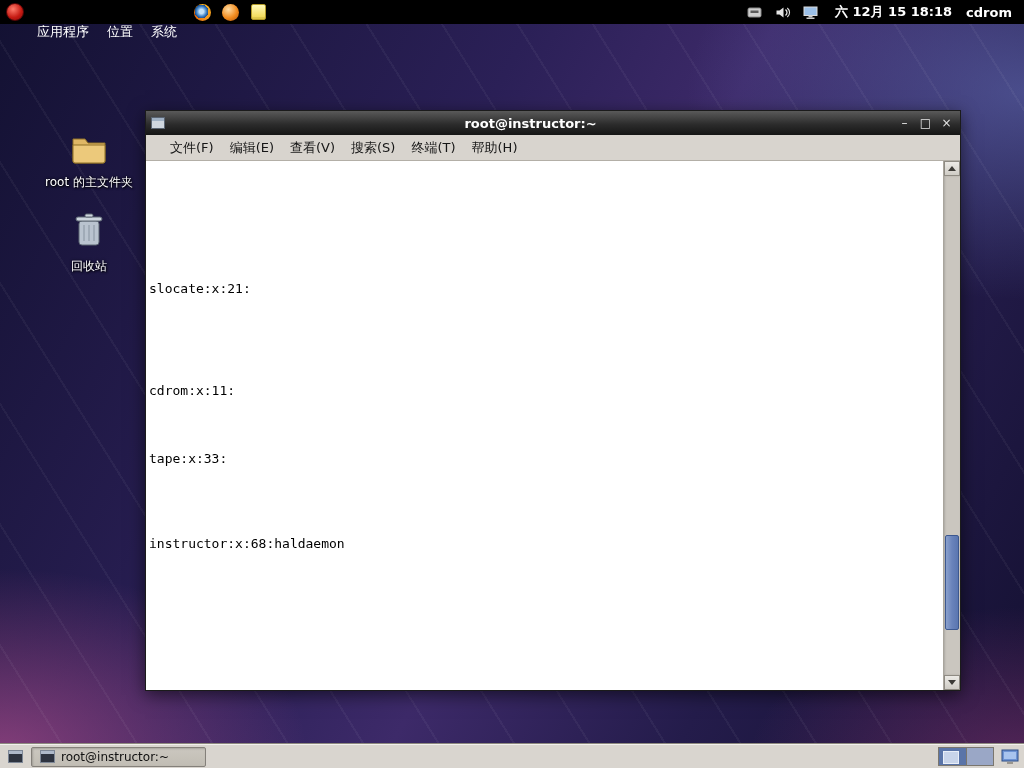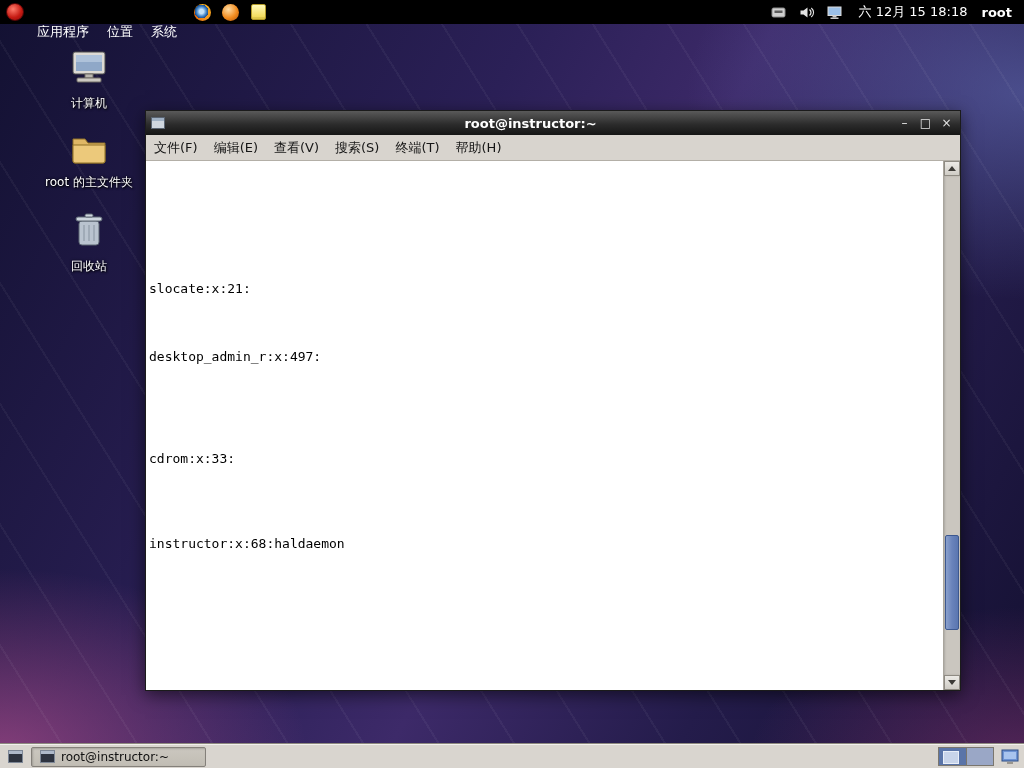--- a/index.html
+++ b/index.html
@@ -45,21 +45,21 @@
     background:radial-gradient(circle at 38% 32%, #ffdca3, #f08a1d 55%, #a8500a);
   }
   .note {
     width:15px; height:16px;
     background:linear-gradient(#fffabc, #f0d64a);
     border:1px solid #b29a28; border-radius:2px;
     box-shadow:inset 0 -2px 0 rgba(0,0,0,0.08);
   }
   .panel-spacer { flex:1; }
   .tray-icon { width:18px; height:18px; display:flex; align-items:center; justify-content:center; margin:0 3px; }
-  .clock { font-size:13px; font-weight:normal; color:#fff; padding:0 8px; white-space:nowrap; }
+  .clock { font-size:13px; font-weight:bold; color:#fff; padding:0 8px; white-space:nowrap; }
   .user-name { font-size:13px; font-weight:bold; color:#fff; padding:0 6px 0 2px; }
 
   
   .desk-icon {
     position:absolute; left:43px; width:92px; z-index:5;
     display:flex; flex-direction:column; align-items:center; gap:3px;
     cursor:default;
   }
   .icon-label {
     font-size:12px; color:#fff; text-align:center; white-space:nowrap;
@@ -85,21 +85,21 @@
     flex:1; text-align:center; color:#fff; font-weight:bold; font-size:13px;
     white-space:nowrap; overflow:hidden;
   }
   .win-btn {
     width:17px; height:17px; line-height:16px; text-align:center;
     color:#e6e6e6; font-size:12px; cursor:default; flex:0 0 auto;
   }
   .menubar {
     height:26px; flex:0 0 auto; background:#d8d4ce;
     border-bottom:1px solid #b3afa7;
-    display:flex; align-items:center; padding:0 0;
+    display:flex; align-items:center; padding:0 16px;
   }
   .menu-item { font-size:13px; color:#161616; padding:4px 8px; cursor:default; }
   .term-body { position:relative; flex:1; background:#fff; overflow:hidden; }
   .term-text {
     position:absolute; inset:0 17px 0 0; padding:17px 0 0 3px;
     font-family:"DejaVu Sans Mono","Liberation Mono",monospace;
     font-size:13px; line-height:17px; color:#000; white-space:pre; overflow:hidden;
   }
   .term-line { height:17px; }
 
@@ -195,35 +195,23 @@
     </span>
     <span class="tray-icon">
       <svg width="17" height="17" viewBox="0 0 17 17">
           <rect x="2" y="3" width="13" height="8.5" fill="#9cc0e8" stroke="#dcdcdc"></rect>
           <rect x="6.5" y="11.5" width="4" height="2" fill="#c9c9c9"></rect>
           <rect x="4.5" y="13.5" width="8" height="1.5" fill="#c9c9c9"></rect>
         </svg>
     </span>
 
     <span class="clock">六 12月 15 18:18</span>
-    <span class="user-name">root</span>
-  </div>
-
-  <div class="desk-icon" style="top:50px">
-    <span>
-      <svg width="44" height="38" viewBox="0 0 44 38">
-        <rect x="6" y="2" width="32" height="22" rx="2" fill="#dddad4" stroke="#4c4c4c"></rect>
-        <rect x="9" y="5" width="26" height="16" fill="#8fa8c8"></rect>
-        <rect x="9" y="5" width="26" height="7" fill="#aec2da"></rect>
-        <rect x="18" y="24" width="8" height="4" fill="#b9b6af" stroke="#6e6b65"></rect>
-        <rect x="10" y="28" width="24" height="4" rx="1" fill="#ccc9c2" stroke="#6e6b65"></rect>
-      </svg>
-    </span>
-    <div class="icon-label">计算机</div>
-  </div>
+    <span class="user-name">cdrom</span>
+  </div>
+
 
   <div class="desk-icon" style="top:211px">
     <span>
       <svg width="40" height="40" viewBox="0 0 40 40">
         <rect x="10" y="10" width="20" height="24" rx="3" fill="#b9c3cf" stroke="#5c6672"></rect>
         <line x1="15" y1="14" x2="15" y2="30" stroke="#8793a0"></line>
         <line x1="20" y1="14" x2="20" y2="30" stroke="#8793a0"></line>
         <line x1="25" y1="14" x2="25" y2="30" stroke="#8793a0"></line>
         <rect x="7" y="6" width="26" height="4" rx="2" fill="#cdd5de" stroke="#5c6672"></rect>
         <rect x="16" y="3" width="8" height="3" rx="1.5" fill="#cdd5de" stroke="#5c6672"></rect>
@@ -266,25 +254,25 @@
         <span class="menu-item">帮助(H)</span>
       </div>
 
     <div class="term-body">
       <div class="term-text">
         <div>
           
         
             <div class="term-line">slocate:x:21:</div>
           
-            <div class="term-line">desktop_admin_r:x:497:</div>
-          
-          
-          
-            <div class="term-line">cdrom:x:33:</div>
+          
+          
+            <div class="term-line">cdrom:x:11:</div>
+          
+            <div class="term-line">tape:x:33:</div>
           
           
             <div class="term-line">instructor:x:68:haldaemon</div>
           
             
           
             
           
             
           

